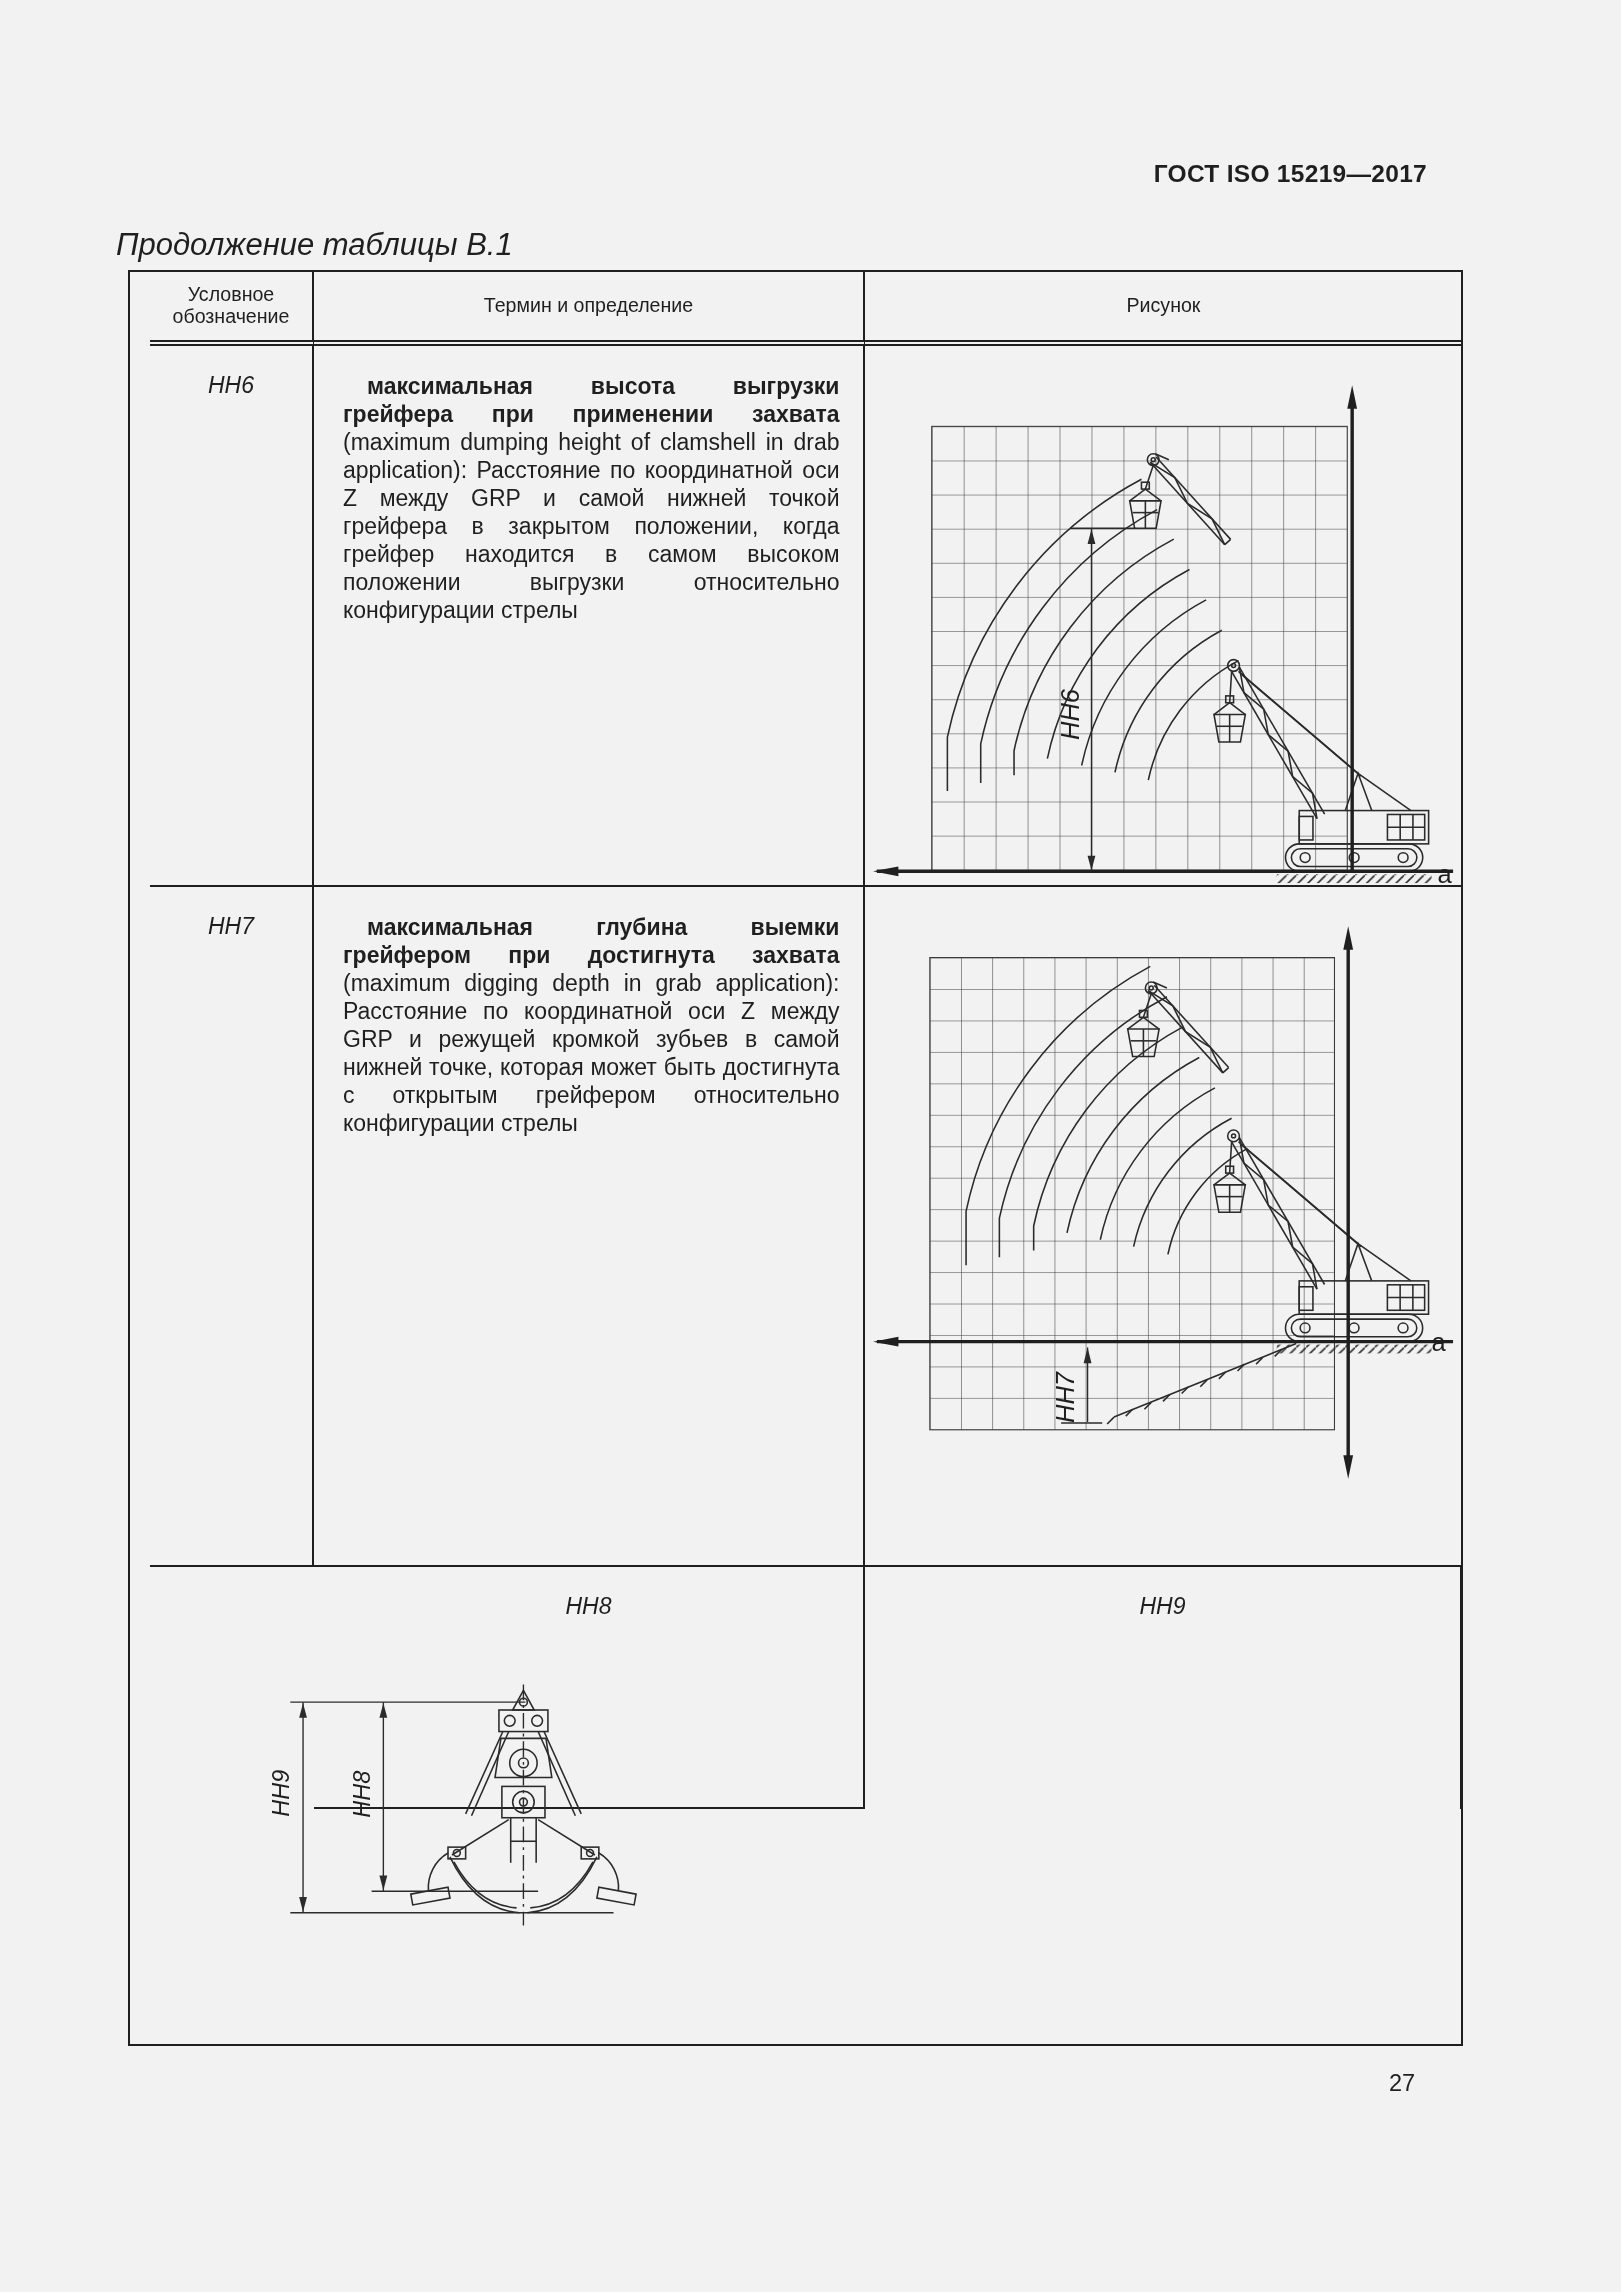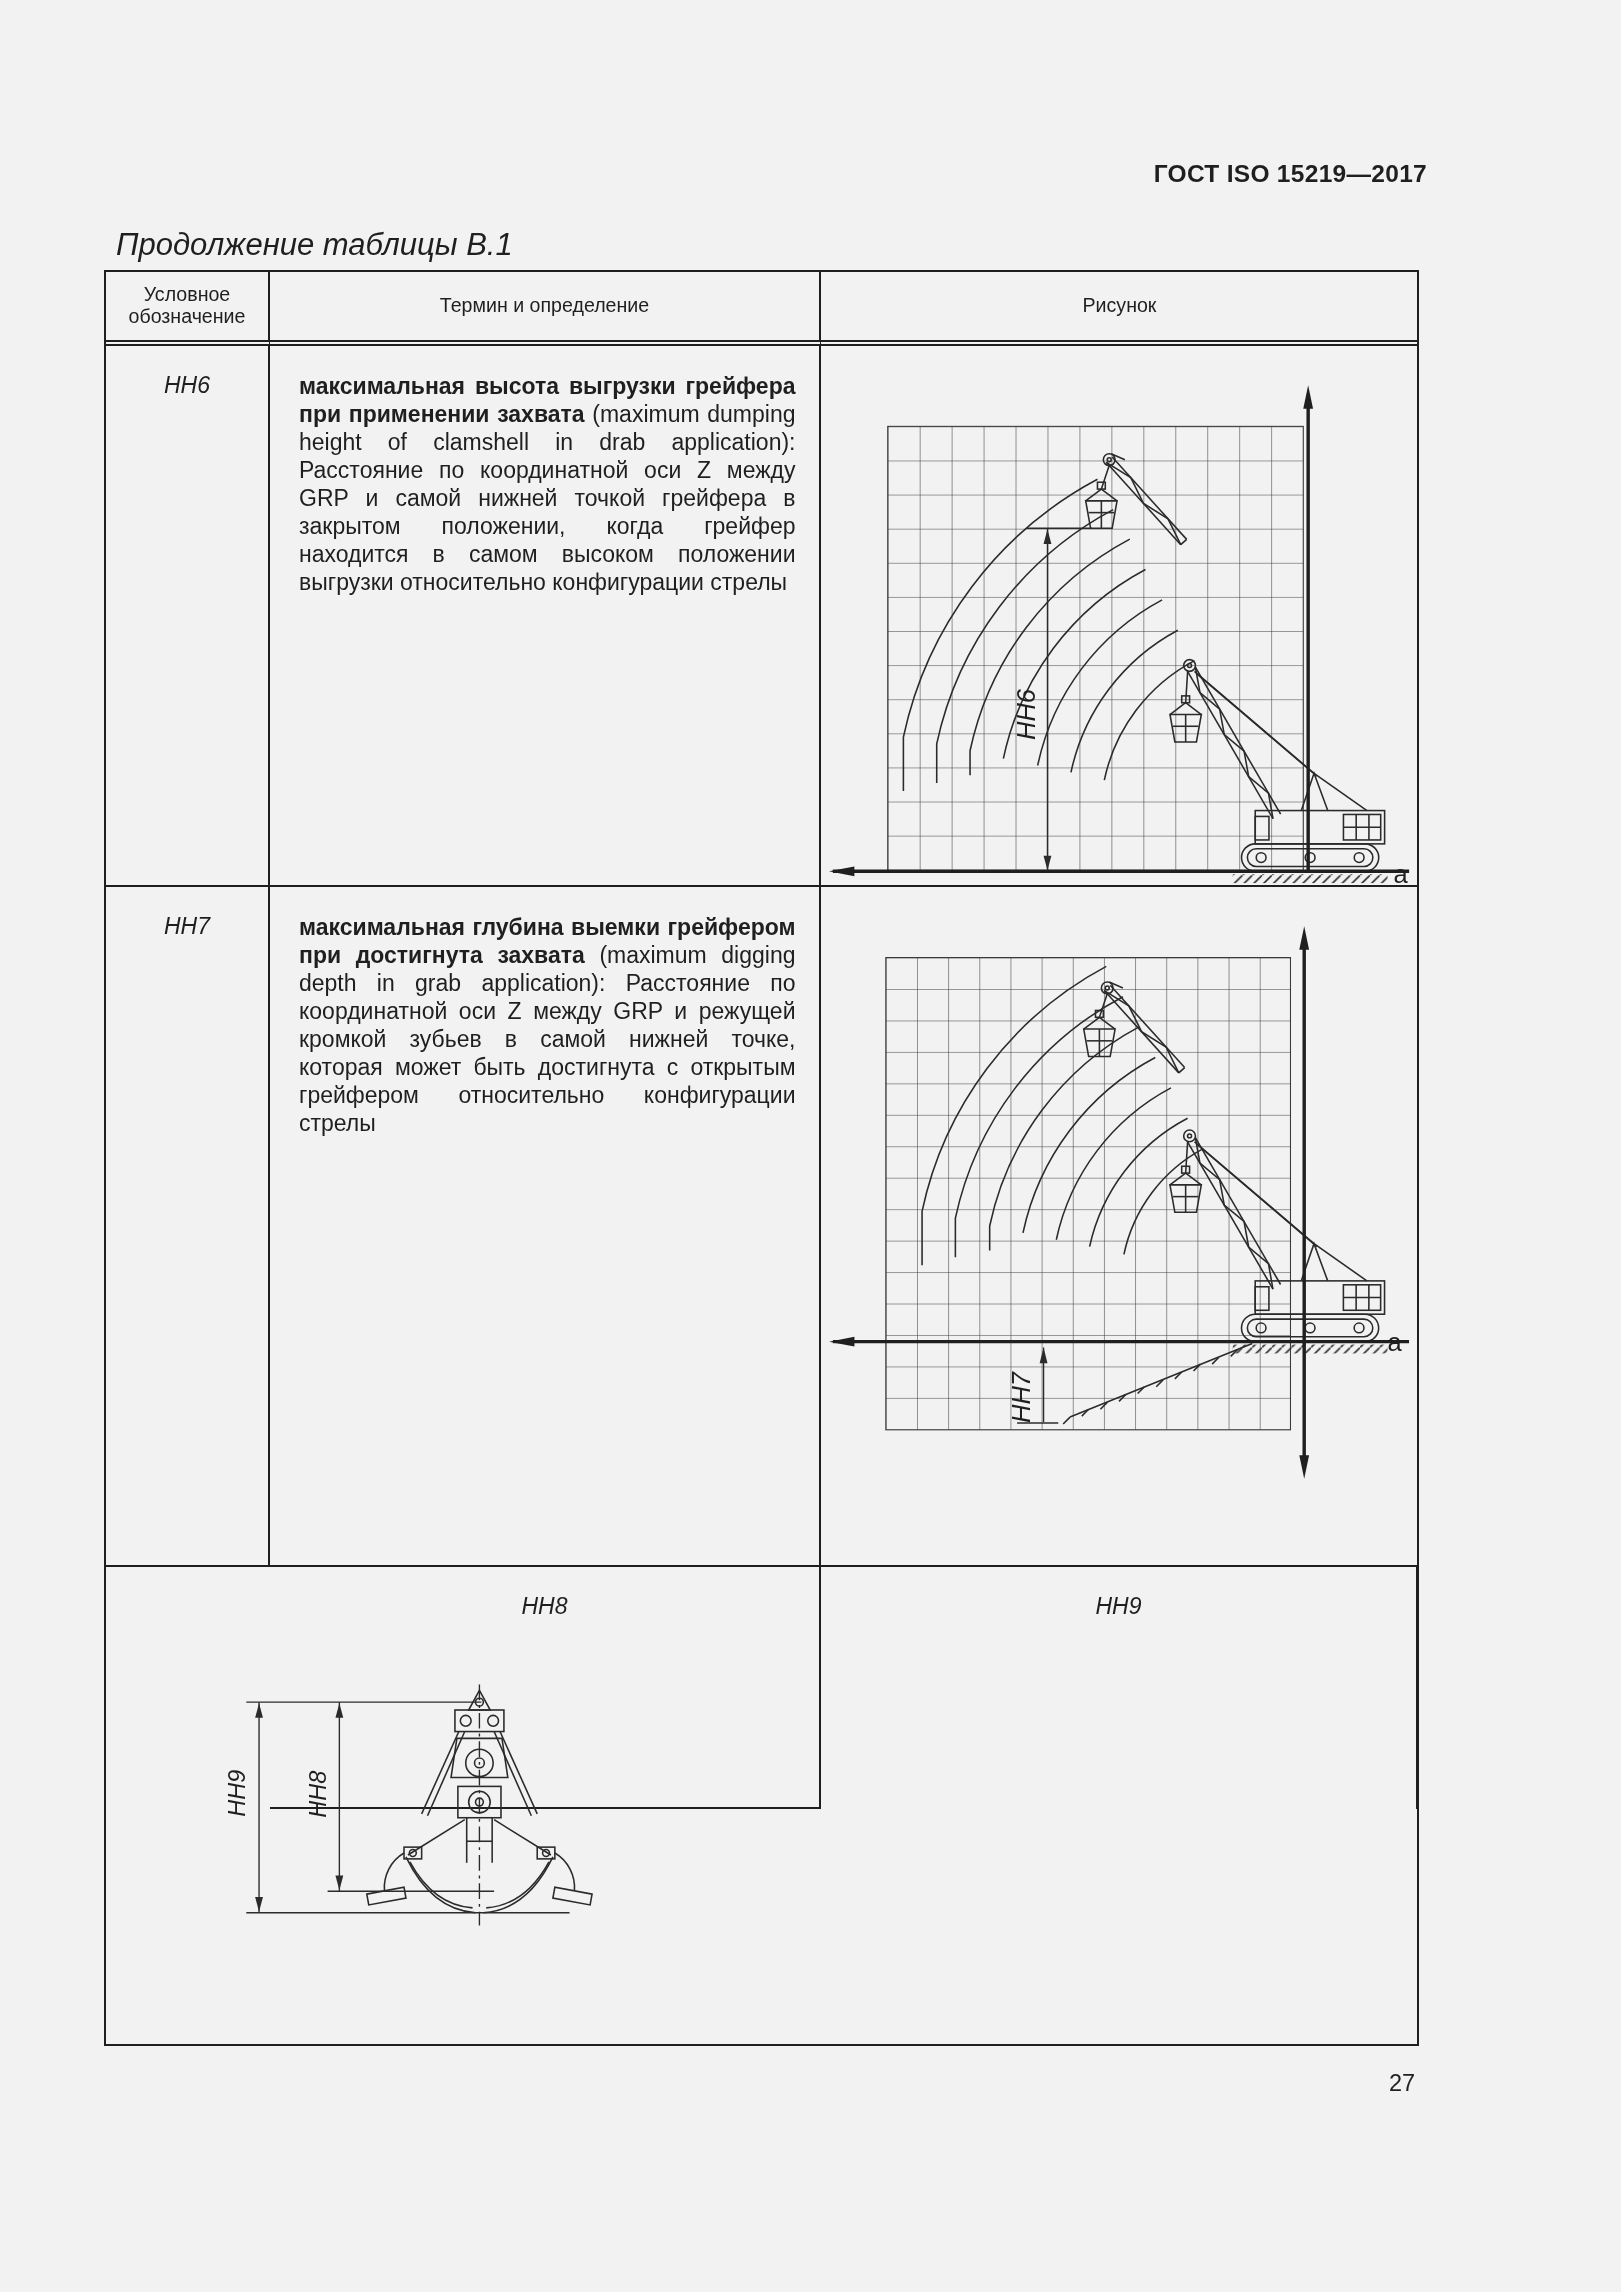--- a/index.html
+++ b/index.html
@@ -11,45 +11,46 @@
   }
   .doc-code{
     position:absolute;top:160px;left:839px;width:588px;
     text-align:right;font-weight:bold;font-size:24.5px;letter-spacing:0.3px;
   }
   .caption{
     position:absolute;top:227px;left:116px;
     font-style:italic;font-size:31px;
   }
   .gost-table{
-    position:absolute;left:104px;top:270px;
+    position:absolute;left:128px;top:270px;
     width:1311px;border:2px solid #1f1f1f;
     display:grid;
     grid-template-columns:164px 551px 597px;
     grid-template-rows:74px 541px 680px 242px 235px;
     background:transparent;
+    padding-left:20px;
   }
   .cell{box-sizing:border-box;position:relative;}
   .b-r{border-right:2px solid #1f1f1f;}
   .b-b{border-bottom:2px solid #1f1f1f;}
   .head{
     border-bottom:6.9px double #1f1f1f;
     display:flex;align-items:center;justify-content:center;
     text-align:center;font-size:19.6px;line-height:21.6px;
   }
   .desig{
     text-align:center;padding-top:25.5px;
     font-style:italic;font-size:23px;
   }
   .termcell{
     padding:25.5px 23.5px 0 29px;
     font-size:23px;line-height:28px;
     text-align:justify;
   }
-  .termcell b{font-weight:bold;}
+  .termcell b{font-weight:bold;margin-left:24px;}
   .figcell{padding:0;}
   .figcell svg{display:block;}
   .fig-span{grid-row:4 / span 2;}
   .page-num{
     position:absolute;left:1365px;top:2070px;width:74px;
     text-align:center;font-size:23.5px;
   }
   svg text{font-family:"Liberation Sans",sans-serif;fill:#1f1f1f;}
   svg .dimlab{font-style:italic;font-size:26px;}
   svg .dimlab8{font-style:italic;font-size:24px;}

